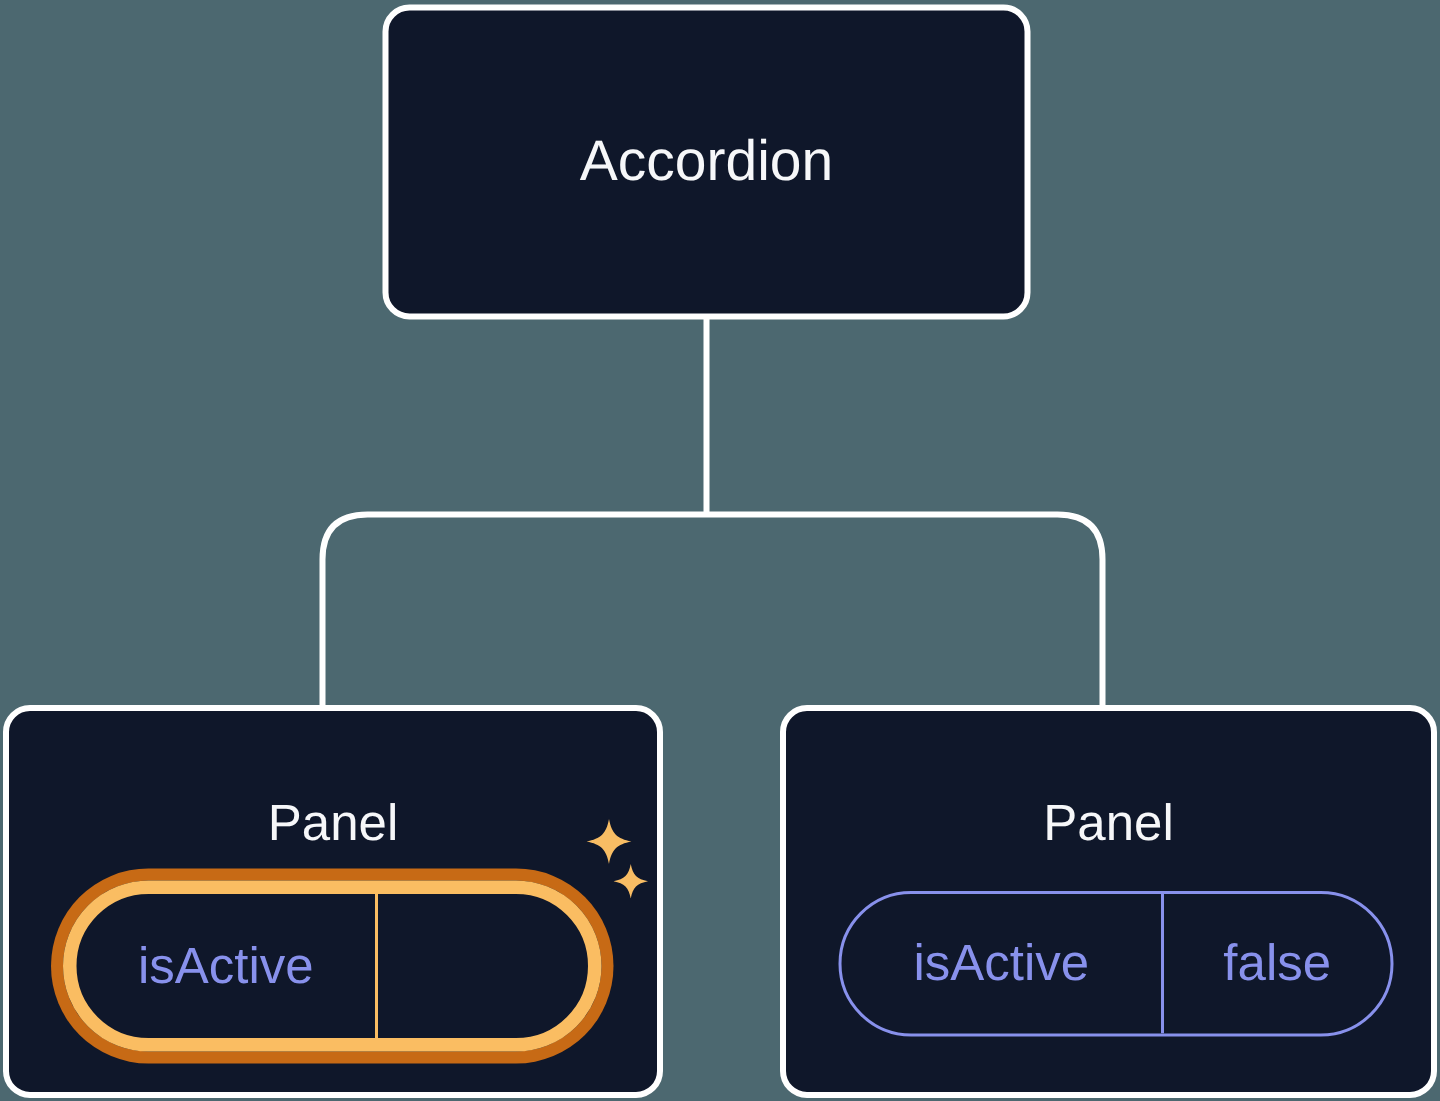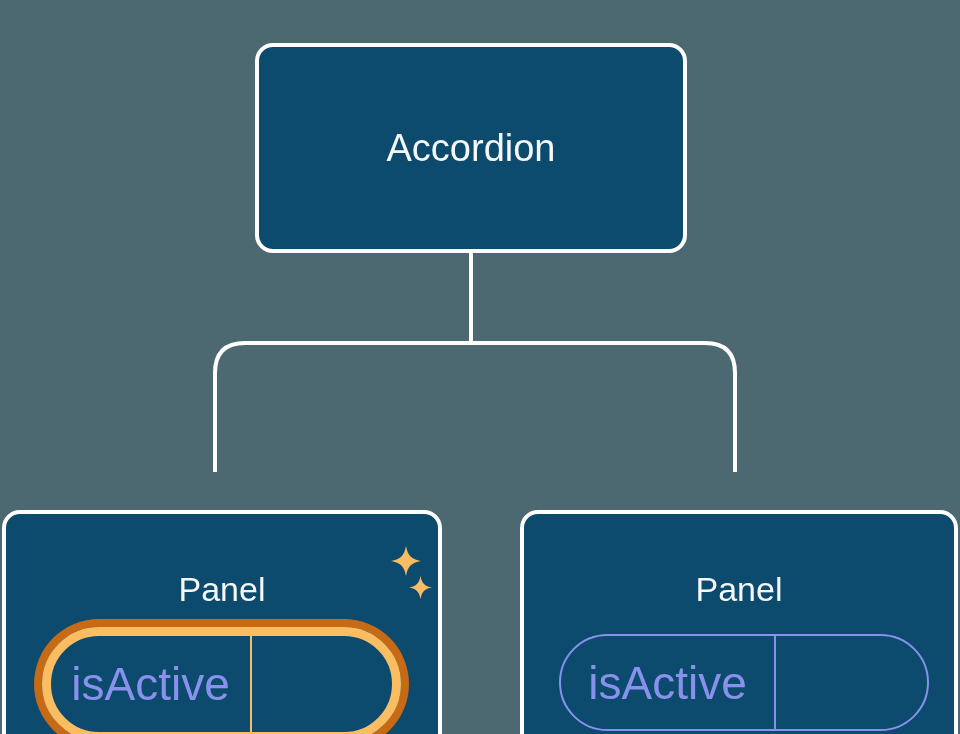--- a/index.html
+++ b/index.html
@@ -17,26 +17,25 @@
   .connector-svg {
     position: absolute;
     left: 0; top: 0;
     width: 960px; height: 734px;
     z-index: 0;
     pointer-events: none;
   }
   .node {
     position: absolute;
     box-sizing: border-box;
-    background: #0c4a6e;
+    background: #0f172a;
     border: 4px solid #ffffff;
     border-radius: 18px;
     color: #f6f7f9;
     z-index: 1;
-    margin-top: 40px;
   }
   .node-root {
     left: 255px; top: 3px;
     width: 432px; height: 210px;
     display: flex; align-items: center; justify-content: center;
     font-size: 38px; font-weight: 500;
   }
   .node-panel-left {
     left: 2px; top: 470px;
     width: 440px; height: 262px;
@@ -68,21 +67,21 @@
     box-shadow: 0 0 0 8px #c76a15;
   }
   .pill-plain {
     left: 35px; top: 120px;
     width: 370px; height: 97px;
     border: 2px solid #8891ec;
   }
   .pill-cell {
     display: flex; align-items: center; justify-content: center;
     color: #8891ec;
-    font-size: 46px;
+    font-size: 34px;
     font-weight: 400;
   }
   .pill-highlight .cell-key { width: 199px; }
   .pill-plain .cell-key { width: 213px; }
   .cell-value { flex: 1; }
   .pill-highlight .cell-value { font-weight: 700; }
   .pill-divider {
     width: 2px;
     align-self: stretch;
   }
@@ -121,14 +120,15 @@
 </svg>
 <svg class="sparkle sparkle-small" viewBox="0 0 100 100" xmlns="http://www.w3.org/2000/svg">
   <path d="M50 0 C56 32 68 44 100 50 C68 56 56 68 50 100 C44 68 32 56 0 50 C32 44 44 32 50 0 Z" fill="#f8bd64"></path>
 </svg>
 
 <div class="node node-panel-right">
   <div class="panel-title">Panel</div>
   <div class="pill pill-plain">
     <div class="pill-cell cell-key">isActive</div>
     <div class="pill-divider"></div>
+    <div class="pill-cell cell-value">false</div>
   </div>
 </div>
 
 </body></html>

